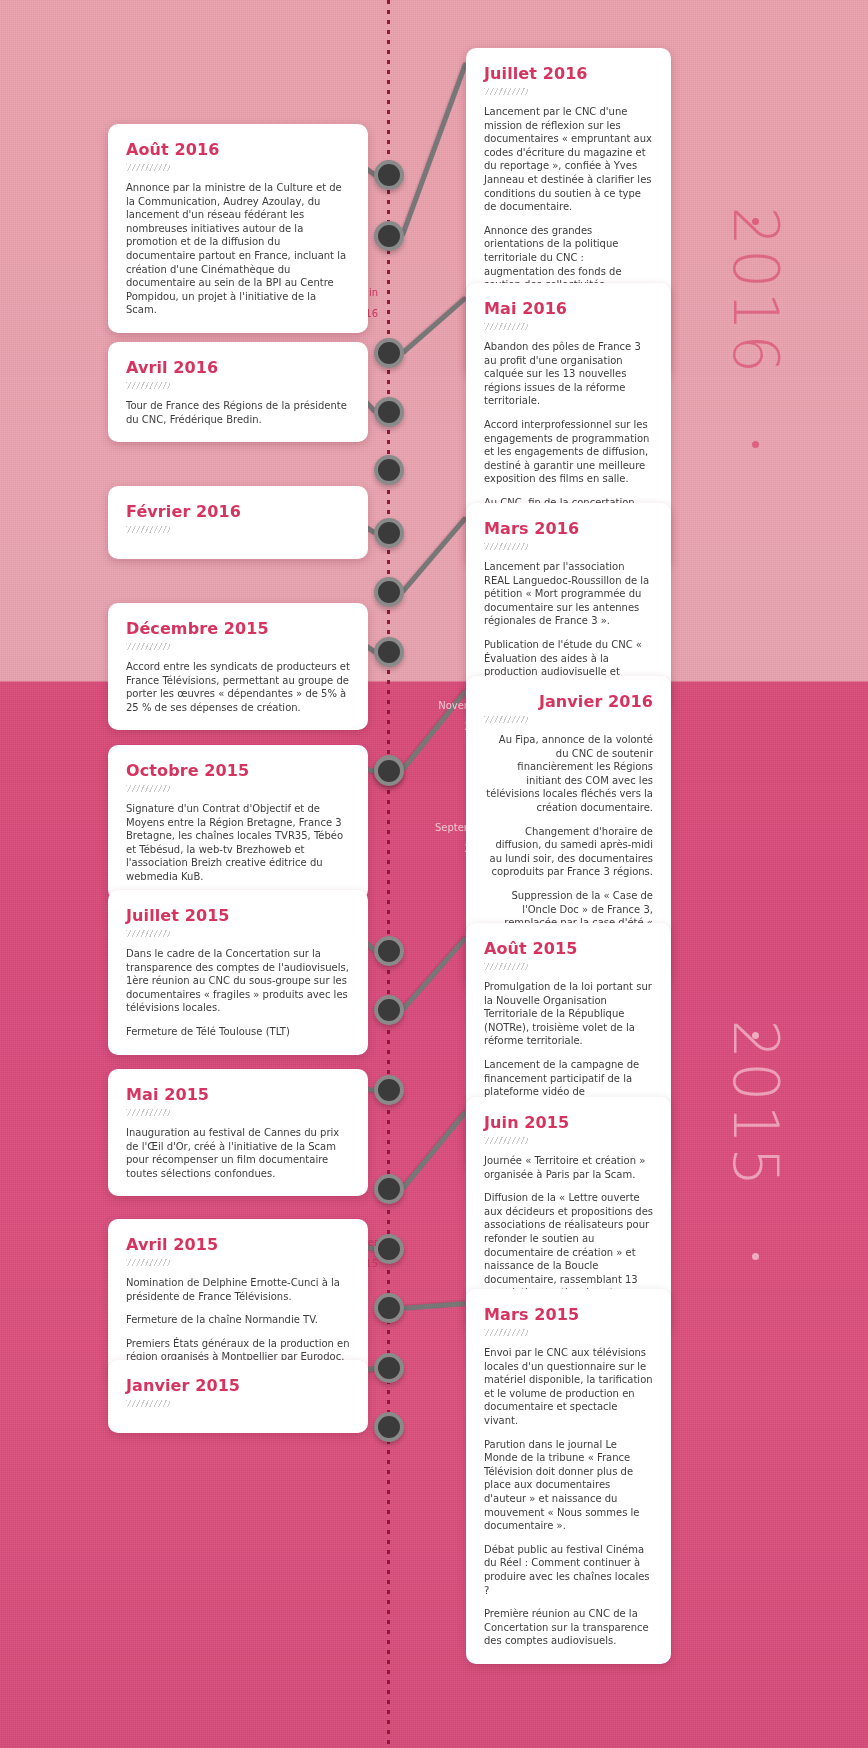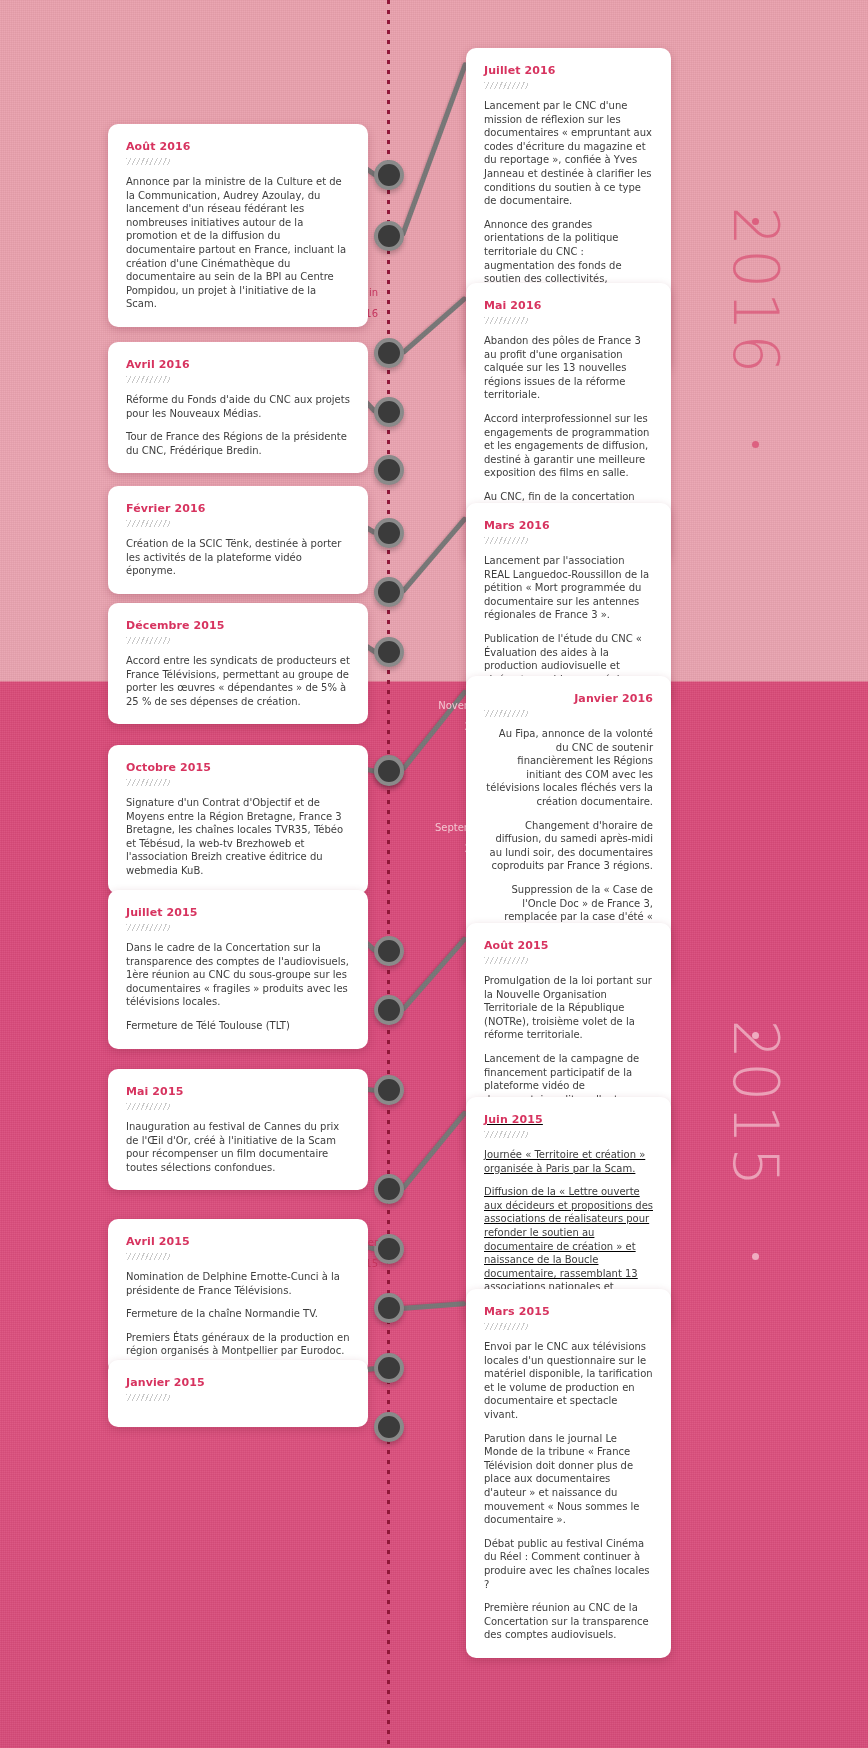--- a/index.html
+++ b/index.html
@@ -62,21 +62,21 @@
     position: absolute;
     background: #ffffff;
     border-radius: 10px;
     padding: 16px 18px 16px 18px;
     box-shadow: 0 3px 9px rgba(120,30,55,.25);
     z-index: 8;
   }
   .card.left  { left: 108px; width: 260px; }
   .card.right { left: 466px; width: 205px; }
   .card h3 {
-    font-size: 11px; font-weight: 700;
+    font-size: 16px; font-weight: 700;
     color: #d7335f; letter-spacing: .1px;
     margin-bottom: 5px;
   }
   .hatch {
     width: 44px; height: 7px; margin-bottom: 10px;
     background-image: repeating-linear-gradient(115deg,
         #c9c9c9 0px, #c9c9c9 1px, #ffffff 1px, #ffffff 4px);
   }
   .card p {
     font-size: 10px; line-height: 13.6px;
@@ -191,27 +191,25 @@
       <div class="card right" style="top: 283px;">
         <h3>Mai 2016</h3>
         <div class="hatch"></div>
         <p>Abandon des pôles de France 3 au profit d'une organisation calquée sur les 13 nouvelles régions issues de la réforme territoriale.</p>
         <p>Accord interprofessionnel sur les engagements de programmation et les engagements de diffusion, destiné à garantir une meilleure exposition des films en salle.</p>
         <p>Au CNC, fin de la concertation autour des documentaires dits « fragiles » produits avec les télévisions locales.</p>
       </div>
       <div class="card left" style="top: 342px;">
         <h3>Avril 2016</h3>
         <div class="hatch"></div>
-        <p>Réforme du Fonds d'aide du CNC aux projets pour les Nouveaux Médias.</p>
         <p>Tour de France des Régions de la présidente du CNC, Frédérique Bredin.</p>
       </div>
       <div class="card left" style="top: 486px;">
         <h3>Février 2016</h3>
         <div class="hatch"></div>
-        <p>Création de la SCIC Tënk, destinée à porter les activités de la plateforme vidéo éponyme.</p>
       </div>
       <div class="card right" style="top: 503px;">
         <h3>Mars 2016</h3>
         <div class="hatch"></div>
         <p>Lancement par l'association REAL Languedoc-Roussillon de la pétition « Mort programmée du documentaire sur les antennes régionales de France 3 ».</p>
         <p>Publication de l'étude du CNC « Évaluation des aides à la production audiovisuelle et cinématographique en région ».</p>
       </div>
       <div class="card left" style="top: 603px;">
         <h3>Décembre 2015</h3>
         <div class="hatch"></div>
@@ -239,21 +237,21 @@
         <h3>Août 2015</h3>
         <div class="hatch"></div>
         <p>Promulgation de la loi portant sur la Nouvelle Organisation Territoriale de la République (NOTRe), troisième volet de la réforme territoriale.</p>
         <p>Lancement de la campagne de financement participatif de la plateforme vidéo de documentaires dits « d'auteur » ou « de création » Tënk, une initiative du village documentaire de Lussas.</p>
       </div>
       <div class="card left" style="top: 1069px;">
         <h3>Mai 2015</h3>
         <div class="hatch"></div>
         <p>Inauguration au festival de Cannes du prix de l'Œil d'Or, créé à l'initiative de la Scam pour récompenser un film documentaire toutes sélections confondues.</p>
       </div>
-      <div class="card right" style="top: 1097px; text-decoration: underline;">
+      <div class="card right" style="top: 1097px;">
         <h3>Juin 2015</h3>
         <div class="hatch"></div>
         <p>Journée « Territoire et création » organisée à Paris par la Scam.</p>
         <p>Diffusion de la « Lettre ouverte aux décideurs et propositions des associations de réalisateurs pour refonder le soutien au documentaire de création » et naissance de la Boucle documentaire, rassemblant 13 associations nationales et régionales.</p>
       </div>
       <div class="card left" style="top: 1219px;">
         <h3>Avril 2015</h3>
         <div class="hatch"></div>
         <p>Nomination de Delphine Ernotte-Cunci à la présidente de France Télévisions.</p>
         <p>Fermeture de la chaîne Normandie TV.</p>

